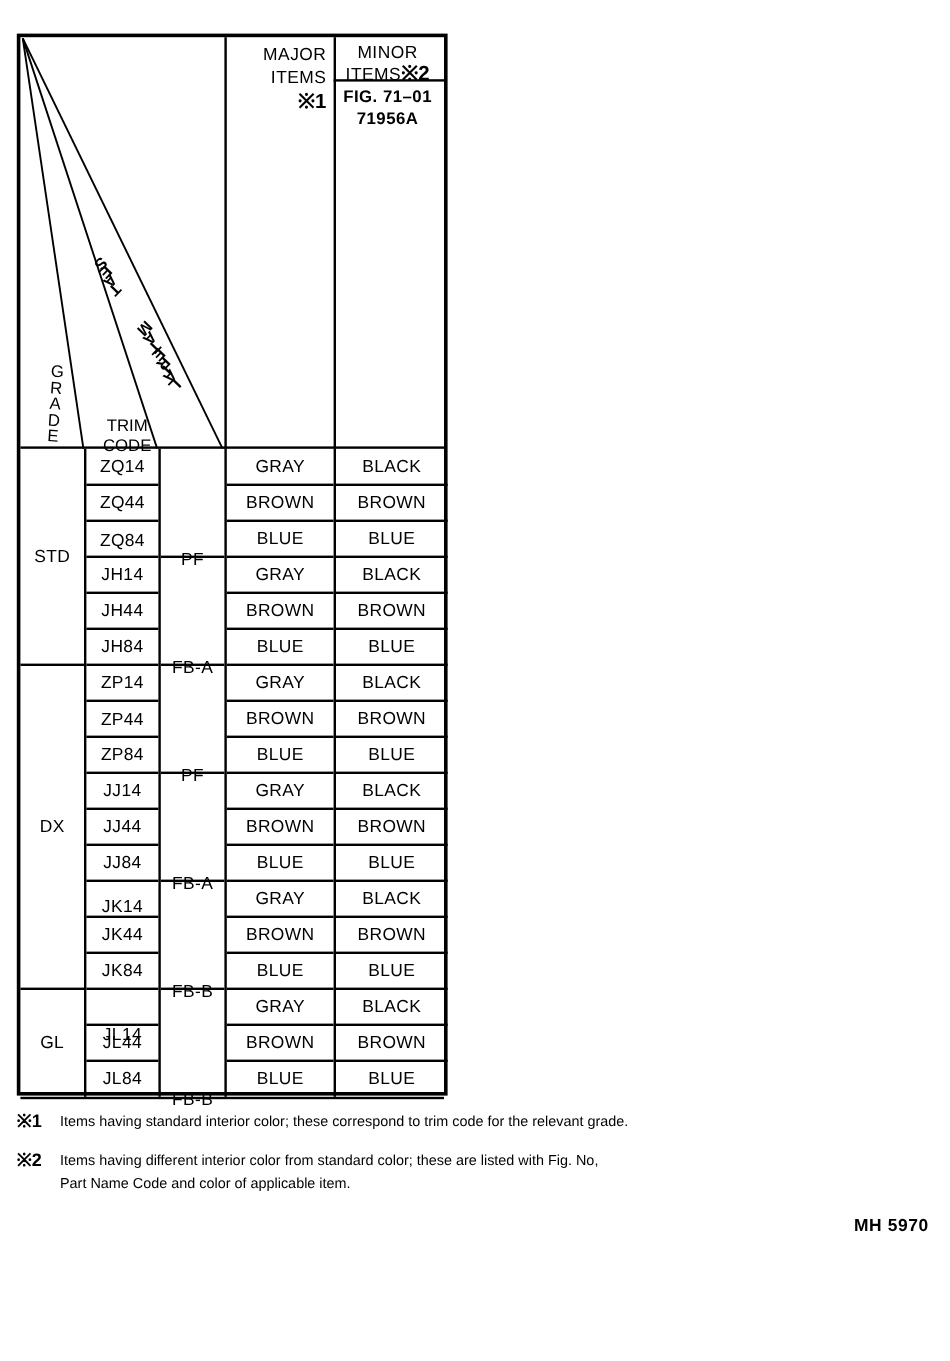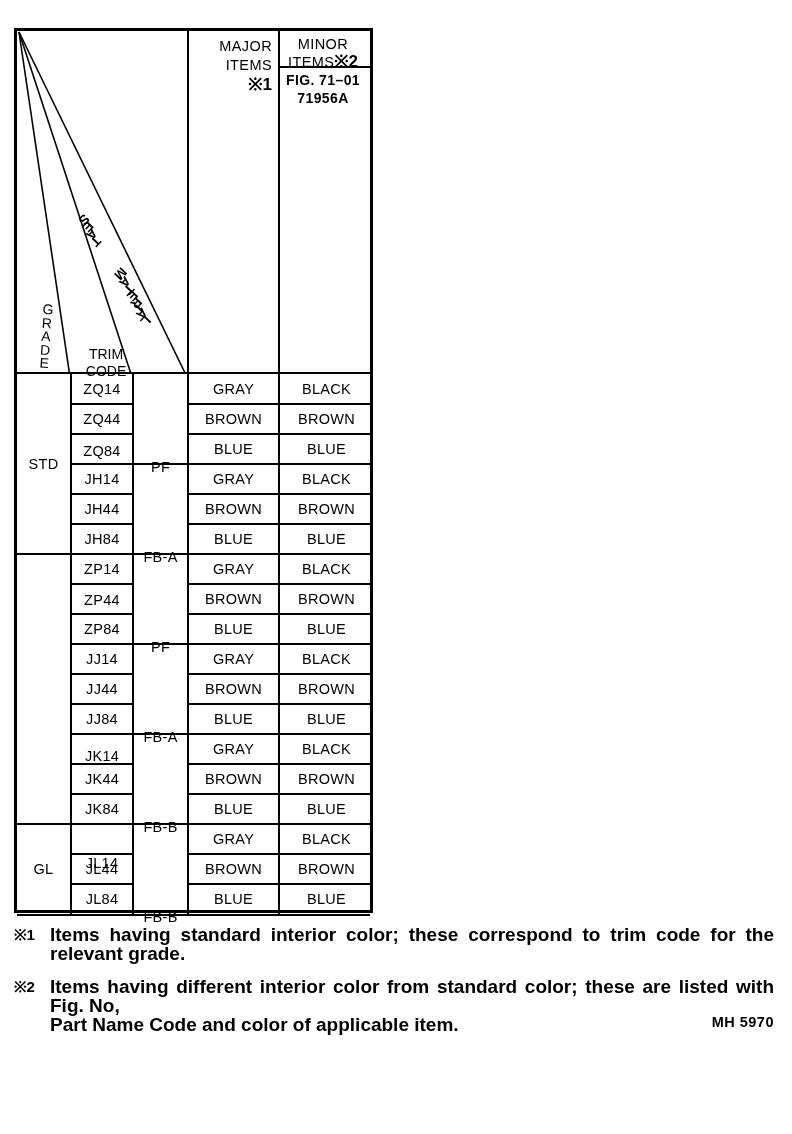--- a/index.html
+++ b/index.html
@@ -193,24 +193,24 @@
   }
   .note-mark {
     width: 36px;
     flex: 0 0 36px;
     font-size: 15px;
     font-weight: bold;
     line-height: 19px;
   }
   .note-text {
     flex: 1;
-    font-size: 19px;
+    font-size: 12px;
     line-height: 19px;
     text-align: justify;
-    font-weight: bold;
+    font-weight: normal;
   }
   .note-text .l2 { display: block; text-align: left; }
 
   #doc-code {
     position: absolute;
     right: 18px;
     top: 1014px;
     font-size: 14.5px;
     font-weight: bold;
     letter-spacing: 0.5px;
@@ -266,20 +266,21 @@
     <div class="diag-word" id="seat-word"><span>S</span><span>E</span><span>A</span><span>T</span></div>
     <div class="diag-word" id="material-word"><span>M</span><span>A</span><span>T</span><span>E</span><span>R</span><span>I</span><span>A</span><span>L</span></div>
   </div>
 
   <div id="body-zone" style="height: 540px;">
       <div class="vline" style="left: 53px; top: 0px; height: 540px;"></div>
       <div class="vline" style="left: 115px; top: 0px; height: 540px;"></div>
       <div class="vline" style="left: 170px; top: 0px; height: 540px;"></div>
       <div class="vline" style="left: 261px; top: 0px; height: 540px;"></div>
       <div class="cellbox col-grade" style="top: 0px; height: 180px;">STD</div>
+      <div class="cellbox col-grade" style="top: 180px; height: 270px;">DX</div>
       <div class="row-sep" style="left: 0px; width: 53px; top: 179px;"></div>
       <div class="cellbox col-grade" style="top: 450px; height: 90px;">GL</div>
       <div class="row-sep" style="left: 0px; width: 53px; top: 449px;"></div>
       <div class="cellbox col-mat" style="top: 0px; height: 90px;">PF</div>
       <div class="cellbox col-mat" style="top: 90px; height: 90px;">FB-A</div>
       <div class="row-sep" style="left: 117px; width: 53px; top: 89px;"></div>
       <div class="cellbox col-mat" style="top: 180px; height: 90px;">PF</div>
       <div class="row-sep" style="left: 117px; width: 53px; top: 179px;"></div>
       <div class="cellbox col-mat" style="top: 270px; height: 90px;">FB-A</div>
       <div class="row-sep" style="left: 117px; width: 53px; top: 269px;"></div>

